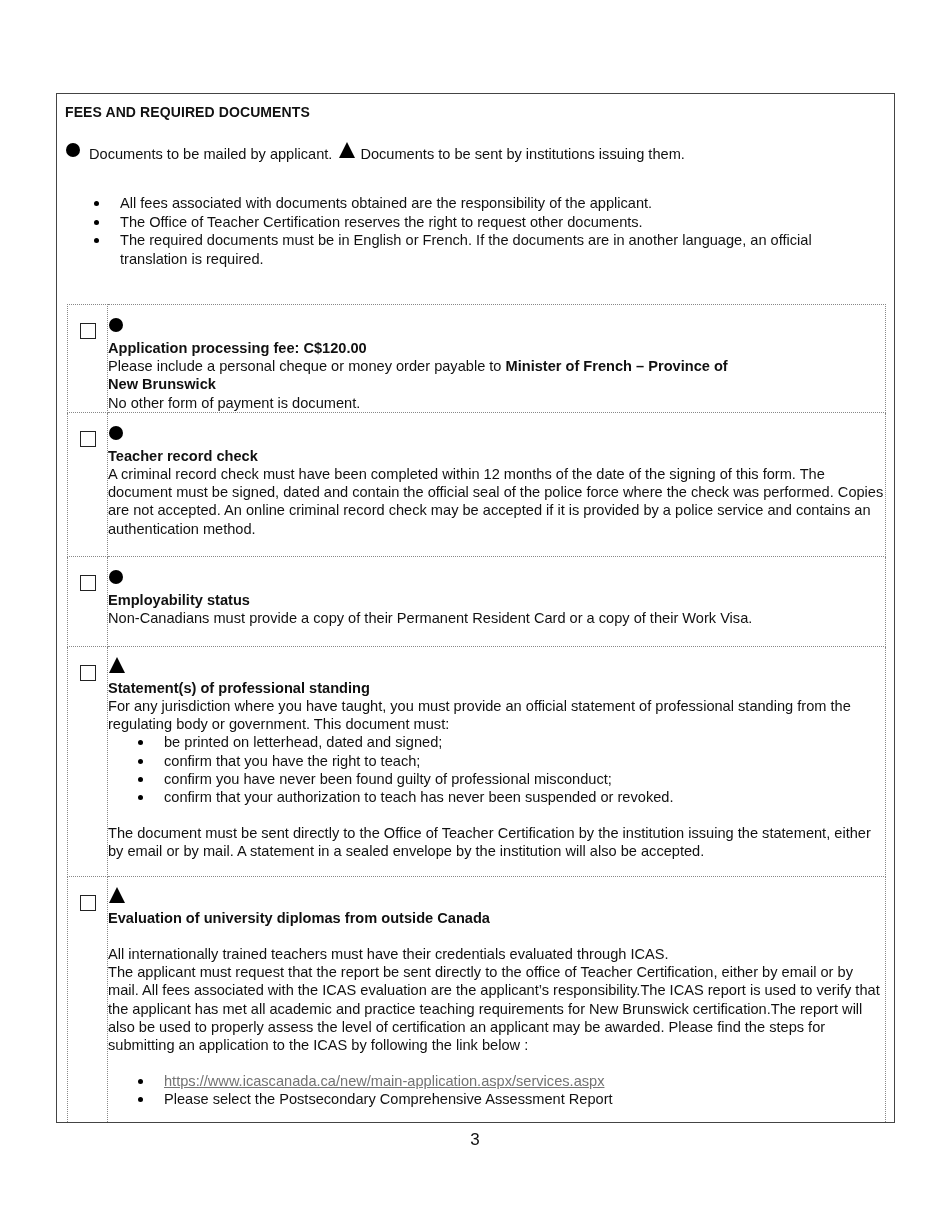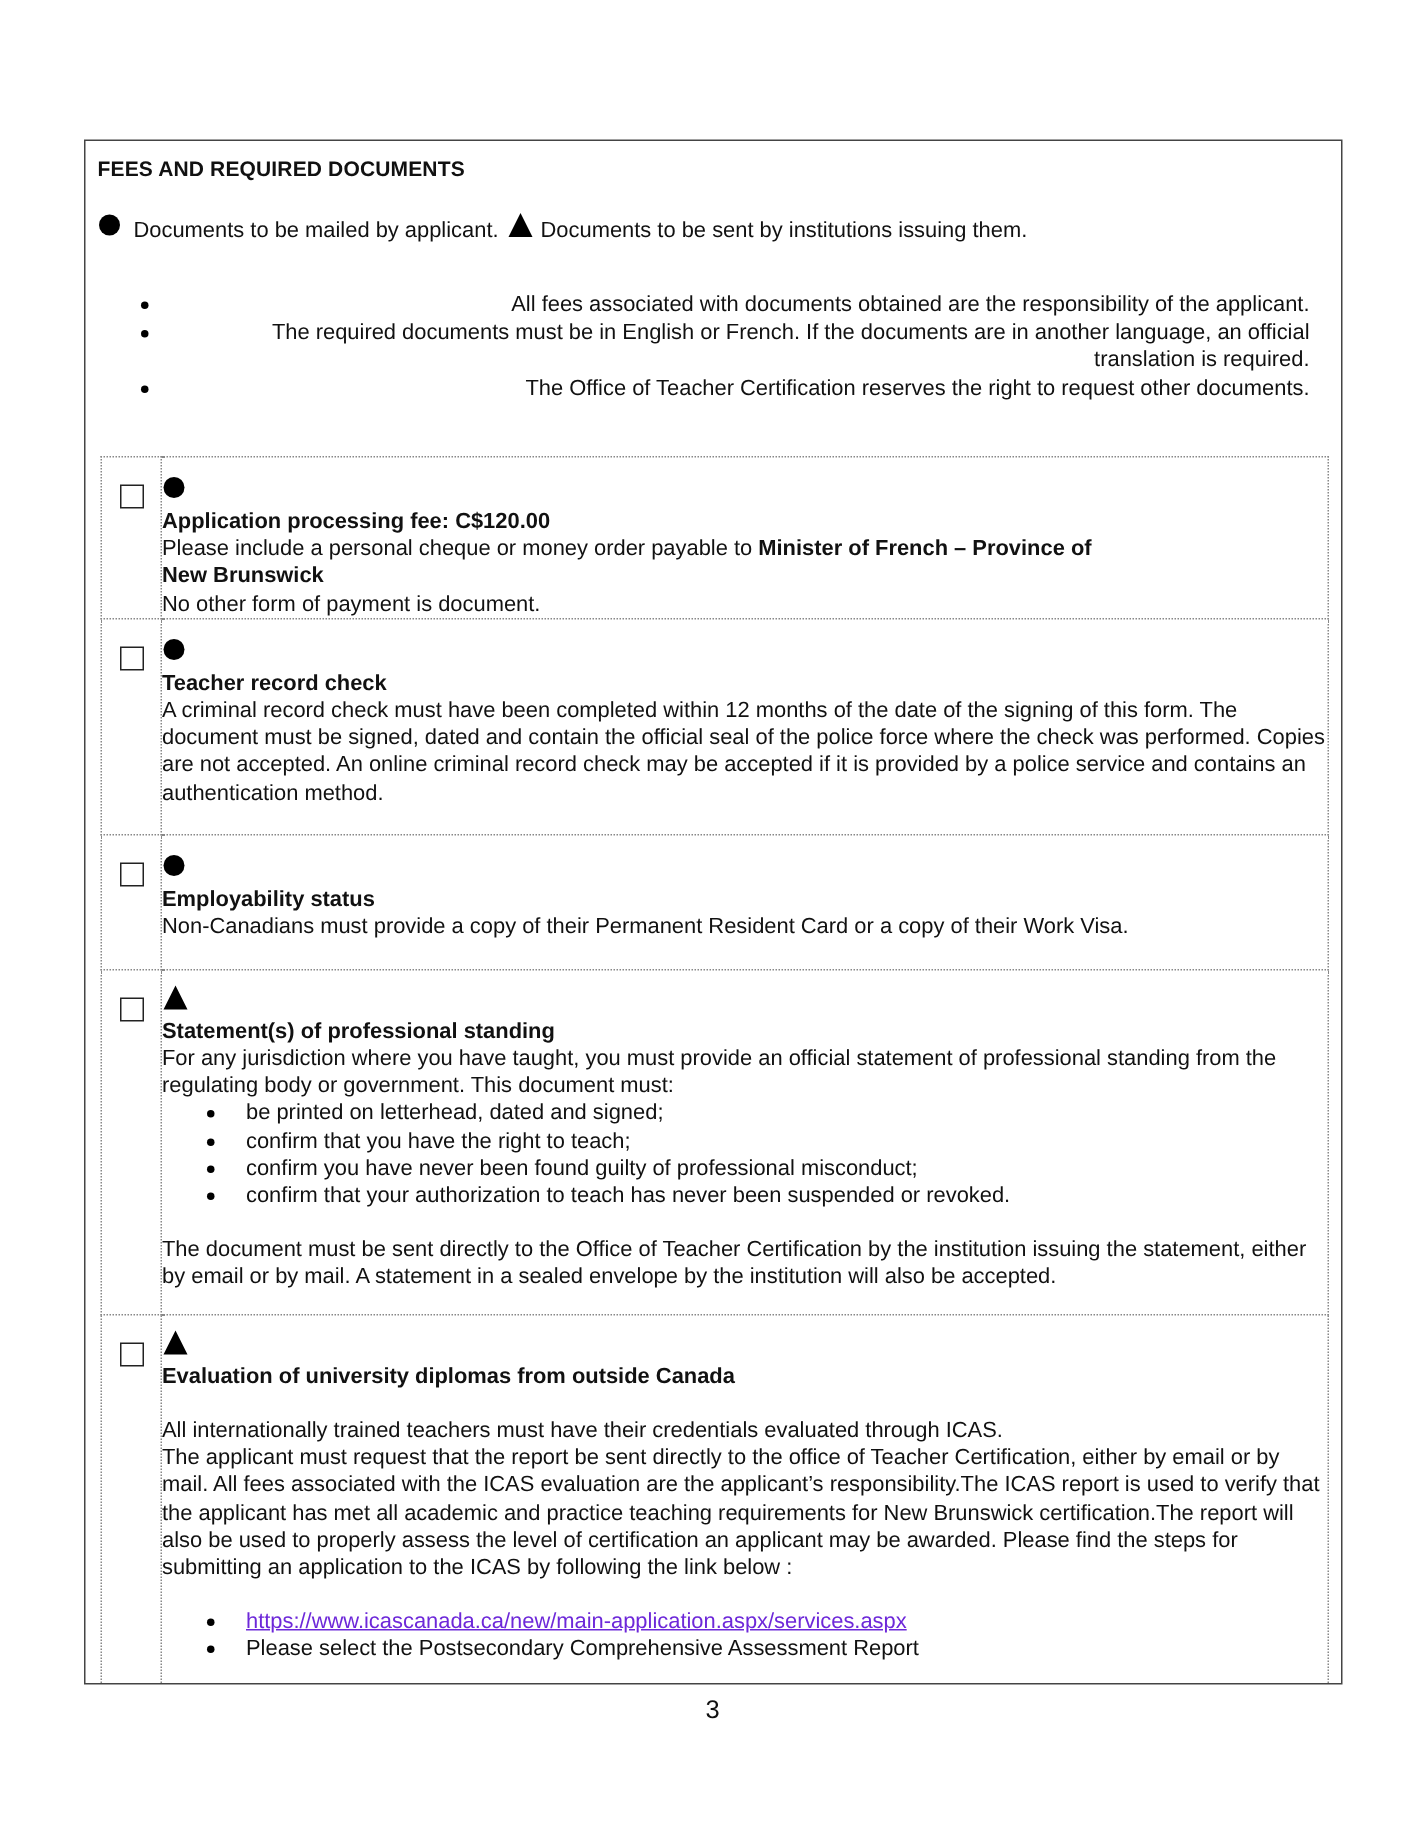--- a/index.html
+++ b/index.html
@@ -15,21 +15,21 @@
       position: absolute; left: 8px; top: 10px; font-weight: bold; font-size: 14px; letter-spacing: 0.1px;
     }
     .legend {
       position: absolute; left: 9px; top: 52px; font-size: 14.6px; display: flex; align-items: flex-start; white-space: nowrap;
     }
     .dot { display: inline-block; width: 14px; height: 14px; border-radius: 50%; background: #000; }
     .tri { display: inline-block; width: 0; height: 0; border-left: 8.5px solid transparent; border-right: 8.5px solid transparent; border-bottom: 16px solid #000; }
     .legend .dot { margin-right: 9px; margin-top: -3px; }
     .legend .tri { margin-left: 7px; margin-right: 5px; margin-top: -4px; }
     .notes {
-      position: absolute; left: 36px; top: 100px; width: 780px; margin: 0; padding: 0; list-style: none; font-size: 14.6px; line-height: 18.5px; text-align: right;
+      position: absolute; left: 36px; top: 100px; width: 780px; margin: 0; padding: 0; list-style: none; font-size: 14.6px; line-height: 18.5px;
     }
     .notes li { position: relative; padding-left: 27px; margin-bottom: 0; }
     .notes li::before {
       content: ""; position: absolute; left: 1px; top: 7px; width: 5px; height: 5px; border-radius: 50%; background: #000;
     }
     table.docs {
       position: absolute; left: 10px; top: 210px; width: 819px; border-collapse: collapse; table-layout: fixed;
     }
     table.docs td { border: 1px dotted #888; vertical-align: top; padding: 0; }
     td.cb { width: 39px; }
@@ -40,42 +40,42 @@
     .marker { height: 26px; display: flex; align-items: flex-end; padding-bottom: 0px; margin-top: 6px; margin-bottom: 4px; }
     .marker .dot { margin-left: 1px; margin-bottom: 3px; }
     .marker .tri { margin-left: 1px; margin-bottom: 2px; }
     .item-title { font-weight: bold; }
     .inner-list { list-style: none; margin: 0; padding: 0; }
     .inner-list li { position: relative; padding-left: 56px; }
     .inner-list li::before {
       content: ""; position: absolute; left: 30px; top: 7px; width: 5px; height: 5px; border-radius: 50%; background: #000;
     }
     .gap { height: 18px; }
-    a.link { color: #6d28d9; text-decoration: underline; }
+    a.link { color: #737373; text-decoration: underline; }
     .page-number {
       position: absolute; top: 1130px; left: 0; width: 950px; text-align: center; font-size: 17px;
     }
   </style>
 </head>
 <body>
 
 <div class="frame">
   <div class="title">FEES AND REQUIRED DOCUMENTS</div>
 
   <div class="legend">
     <span class="dot"></span>
     <span>Documents to be mailed by applicant.</span>
     <span class="tri"></span>
     <span>Documents to be sent by institutions issuing them.</span>
   </div>
 
   <ul class="notes">
     <li>All fees associated with documents obtained are the responsibility of the applicant.</li>
+    <li>The Office of Teacher Certification reserves the right to request other documents.</li>
     <li>The required documents must be in English or French. If the documents are in another language, an official translation is required.</li>
-    <li>The Office of Teacher Certification reserves the right to request other documents.</li>
   </ul>
 
   <table class="docs">
 
     <tbody>
         <tr style="height:107px;">
       <td class="cb">
         <span class="checkbox"></span>
       </td>
       <td class="content">

